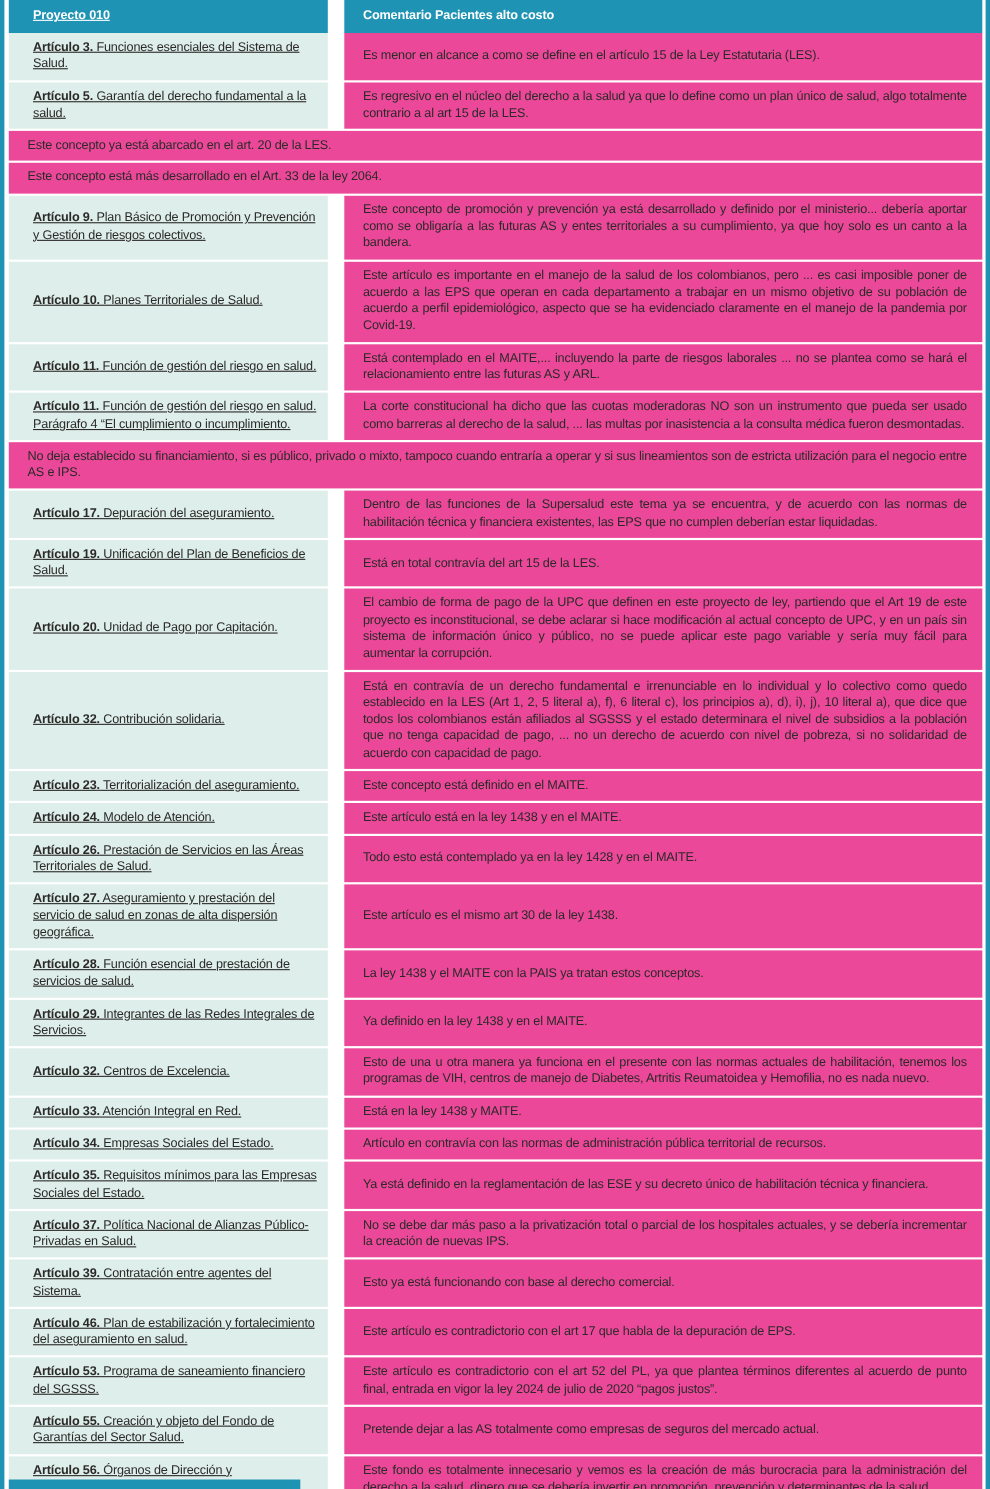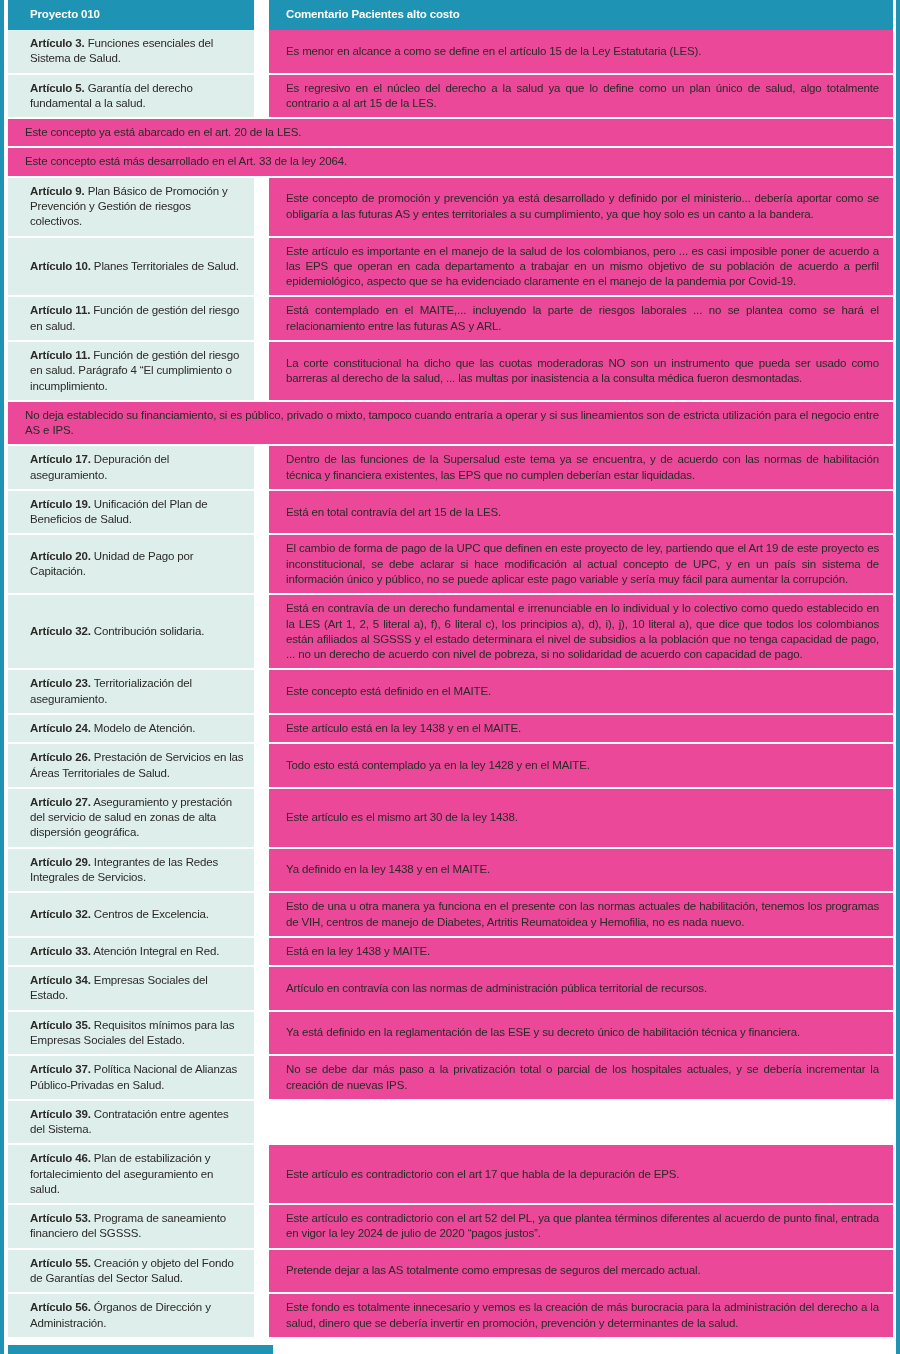--- a/index.html
+++ b/index.html
@@ -21,23 +21,24 @@
   .table-wrap {
     position: absolute;
     left: 8px; right: 7px; top: 0;
   }
   .row { display: flex; gap: 15px; margin-top: 2px; }
   .row:first-child { margin-top: 0; }
   .cell {
     display: flex; align-items: center;
   }
   .cell.left {
-    flex: none; width: 246px;
+    flex: none; width: 290px;
     background: #deeeea;
     padding: 6px 10px 6px 22px;
+    text-decoration: underline;
   }
   .cell.right {
     flex: 1;
     background: #ec4899;
     padding: 6px 14px 6px 17px;
   }
   .header-row .cell {
     background: #1e93b4;
     color: #ffffff;
     font-weight: bold;
@@ -198,20 +199,28 @@
       <div class="row body-row">
         <div class="cell left">
           <span class="txt"><b>Artículo 27.</b> Aseguramiento y prestación del servicio de salud en zonas de alta dispersión geográfica.</span>
         </div>
         <div class="cell right">
           <span class="txt">Este artículo es el mismo art 30 de la ley 1438.</span>
         </div>
       </div>
       <div class="row body-row">
         <div class="cell left">
+          <span class="txt"><b>Artículo 28.</b> Función esencial de prestación de servicios de salud.</span>
+        </div>
+        <div class="cell right">
+          <span class="txt">La ley 1438 y el MAITE con la PAIS ya tratan estos conceptos.</span>
+        </div>
+      </div>
+      <div class="row body-row">
+        <div class="cell left">
           <span class="txt"><b>Artículo 29.</b> Integrantes de las Redes Integrales de Servicios.</span>
         </div>
         <div class="cell right">
           <span class="txt">Ya definido en la ley 1438 y en el MAITE.</span>
         </div>
       </div>
       <div class="row body-row">
         <div class="cell left">
           <span class="txt"><b>Artículo 32.</b> Centros de Excelencia.</span>
         </div>
@@ -247,20 +256,23 @@
         <div class="cell left">
           <span class="txt"><b>Artículo 37.</b> Política Nacional de Alianzas Público-Privadas en Salud.</span>
         </div>
         <div class="cell right">
           <span class="txt">No se debe dar más paso a la privatización total o parcial de los hospitales actuales, y se debería incrementar la creación de nuevas IPS.</span>
         </div>
       </div>
       <div class="row body-row">
         <div class="cell left">
           <span class="txt"><b>Artículo 39.</b> Contratación entre agentes del Sistema.</span>
+        </div>
+        <div class="cell right">
+          <span class="txt">Esto ya está funcionando con base al derecho comercial.</span>
         </div>
       </div>
       <div class="row body-row">
         <div class="cell left">
           <span class="txt"><b>Artículo 46.</b> Plan de estabilización y fortalecimiento del aseguramiento en salud.</span>
         </div>
         <div class="cell right">
           <span class="txt">Este artículo es contradictorio con el art 17 que habla de la depuración de EPS.</span>
         </div>
       </div>

